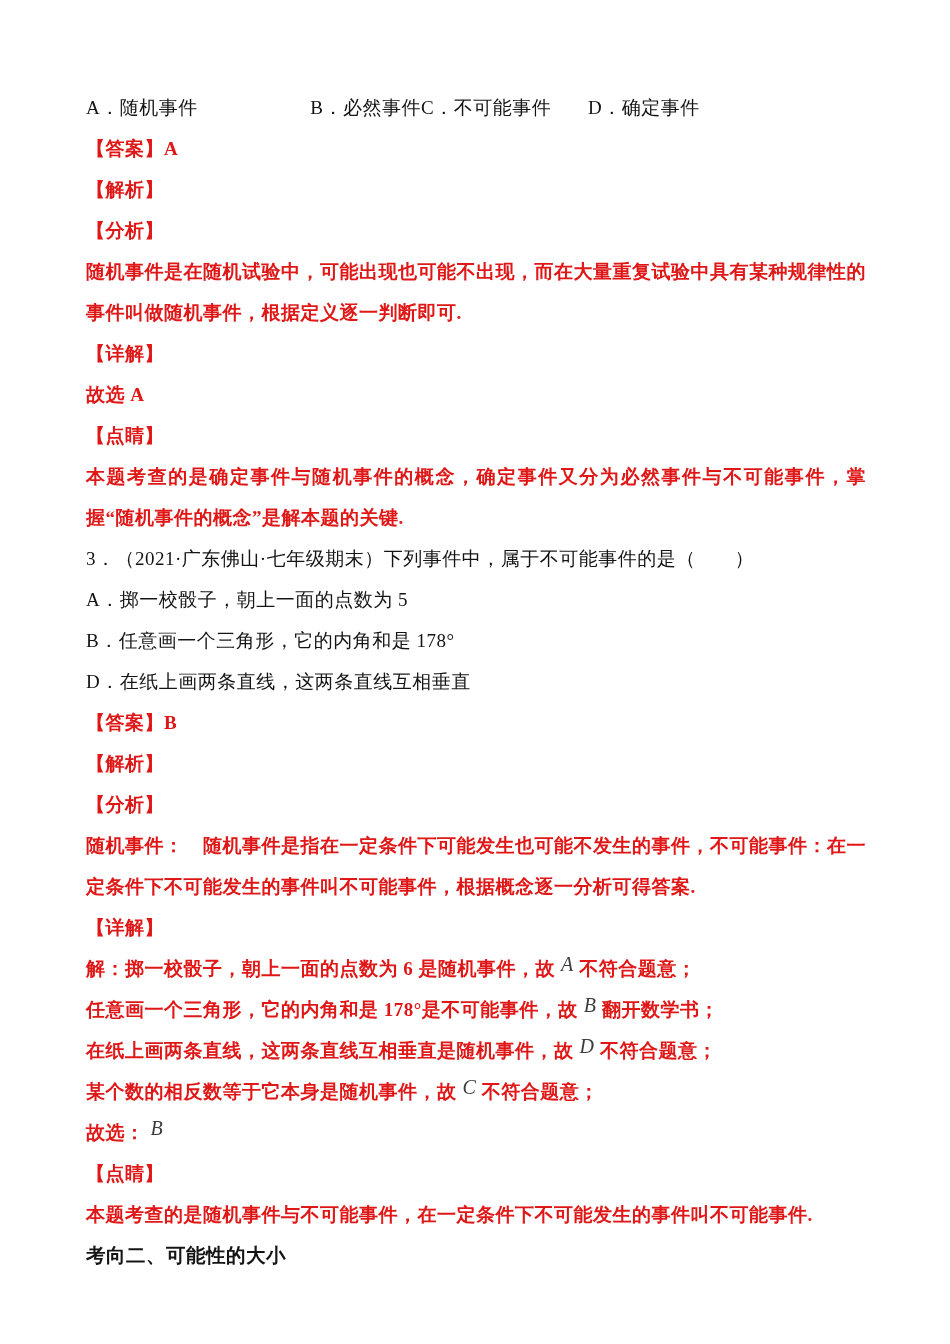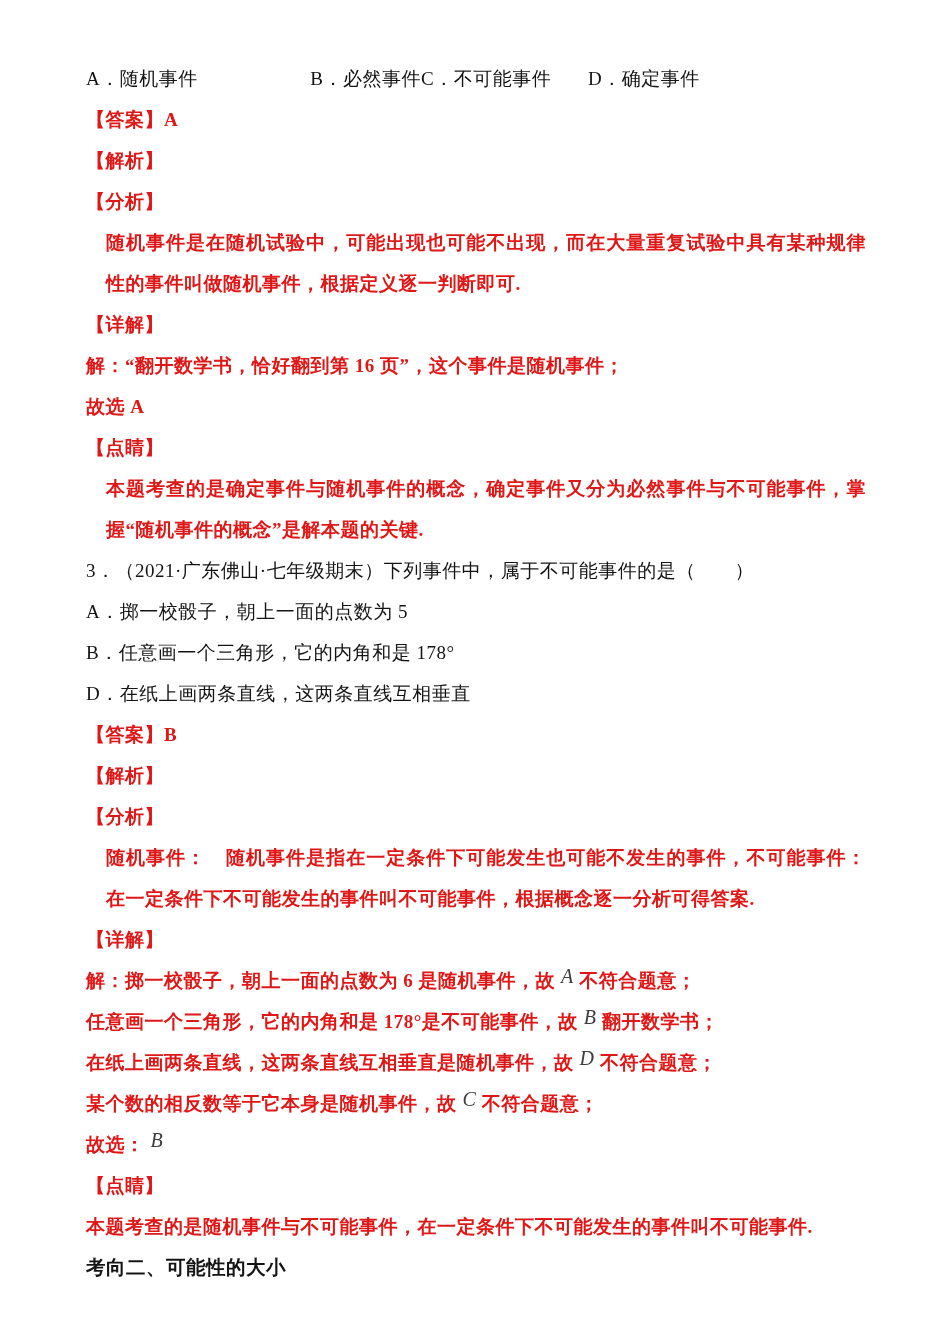--- a/index.html
+++ b/index.html
@@ -1,27 +1,27 @@
 <!DOCTYPE html>
 <html style="--red: #e01717; --ink: #141414;"><head>
 <meta charset="utf-8">
 <style>
   :root { --red:#e01717; --ink:#141414; }
   * { margin:0; padding:0; box-sizing:border-box; }
   html,body { width:950px; height:1344px; background:#ffffff; overflow:hidden; }
   body { font-family:"Liberation Serif","DejaVu Serif",serif; color:var(--ink); }
   .page {
     position:absolute; left:0; top:0; width:950px; height:1344px;
-    padding:58px 84px 0 86px; background:#ffffff;
+    padding:87px 84px 0 86px; background:#ffffff;
   }
   .line, .para, .options, .heading {
     font-size:19px; line-height:41px; min-height:41px;
     letter-spacing:0.5px;
   }
-  .para { text-align:justify; text-justify:inter-ideograph;margin-left:20px; }
+  .para { text-align:justify; text-justify:inter-ideograph; }
   .options { display:flex; }
   .options span:nth-child(1){ width:168px; }
   .options span:nth-child(2){ width:167px;text-align:right; }
   .options span:nth-child(3){ width:167px; }
   .heading { font-family:"Liberation Sans","DejaVu Sans",sans-serif; font-weight:bold; font-size:19.5px; }
   .run-red { color:var(--red);font-weight:bold; }
   .run-black { color:var(--ink); }
   .run-black-bold { color:var(--ink); font-weight:bold; }
   .run-var {
     font-style:italic; color:#3d3d3d; font-size:20px;
@@ -36,21 +36,20 @@
       <span class="run-black">A．随机事件</span>
       <span class="run-black">B．必然事件</span>
       <span class="run-black">C．不可能事件</span>
       <span class="run-black">D．确定事件</span>
     </div>
     <div class="line"><span class="run-red">【答案】A</span></div>
     <div class="line"><span class="run-red">【解析】</span></div>
     <div class="line"><span class="run-red">【分析】</span></div>
     <div class="para"><span class="run-red">随机事件是在随机试验中，可能出现也可能不出现，而在大量重复试验中具有某种规律性的事件叫做随机事件，根据定义逐一判断即可.</span></div>
     <div class="line"><span class="run-red">【详解】</span></div>
-    <div class="line"><span class="run-red">解：“翻开数学书，恰好翻到第 16 页”，这个事件是随机事件；</span></div>
     <div class="line"><span class="run-red">故选 A</span></div>
     <div class="line"><span class="run-red">【点睛】</span></div>
     <div class="para"><span class="run-red">本题考查的是确定事件与随机事件的概念，确定事件又分为必然事件与不可能事件，掌握“随机事件的概念”是解本题的关键.</span></div>
     <div class="line"><span class="run-black">3．（2021·广东佛山·七年级期末）下列事件中，属于不可能事件的是（　　）</span></div>
     <div class="line"><span class="run-black">A．掷一校骰子，朝上一面的点数为 5</span></div>
     <div class="line"><span class="run-black">B．任意画一个三角形，它的内角和是 178°</span></div>
     <div class="line"><span class="run-black">D．在纸上画两条直线，这两条直线互相垂直</span></div>
     <div class="line"><span class="run-red">【答案】B</span></div>
     <div class="line"><span class="run-red">【解析】</span></div>
     <div class="line"><span class="run-red">【分析】</span></div>

